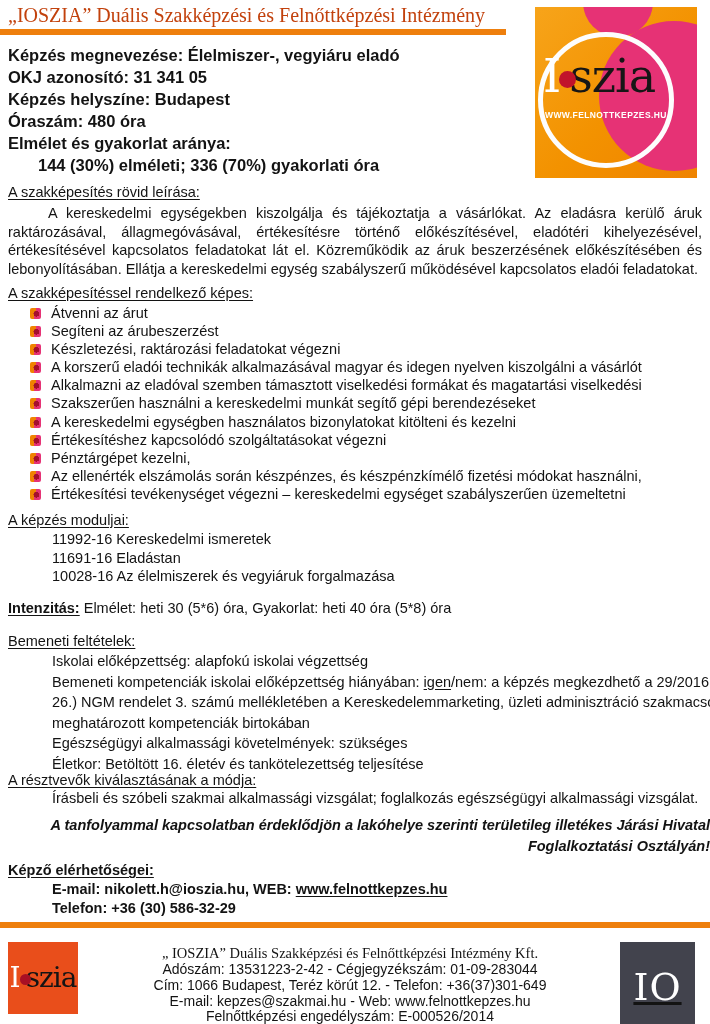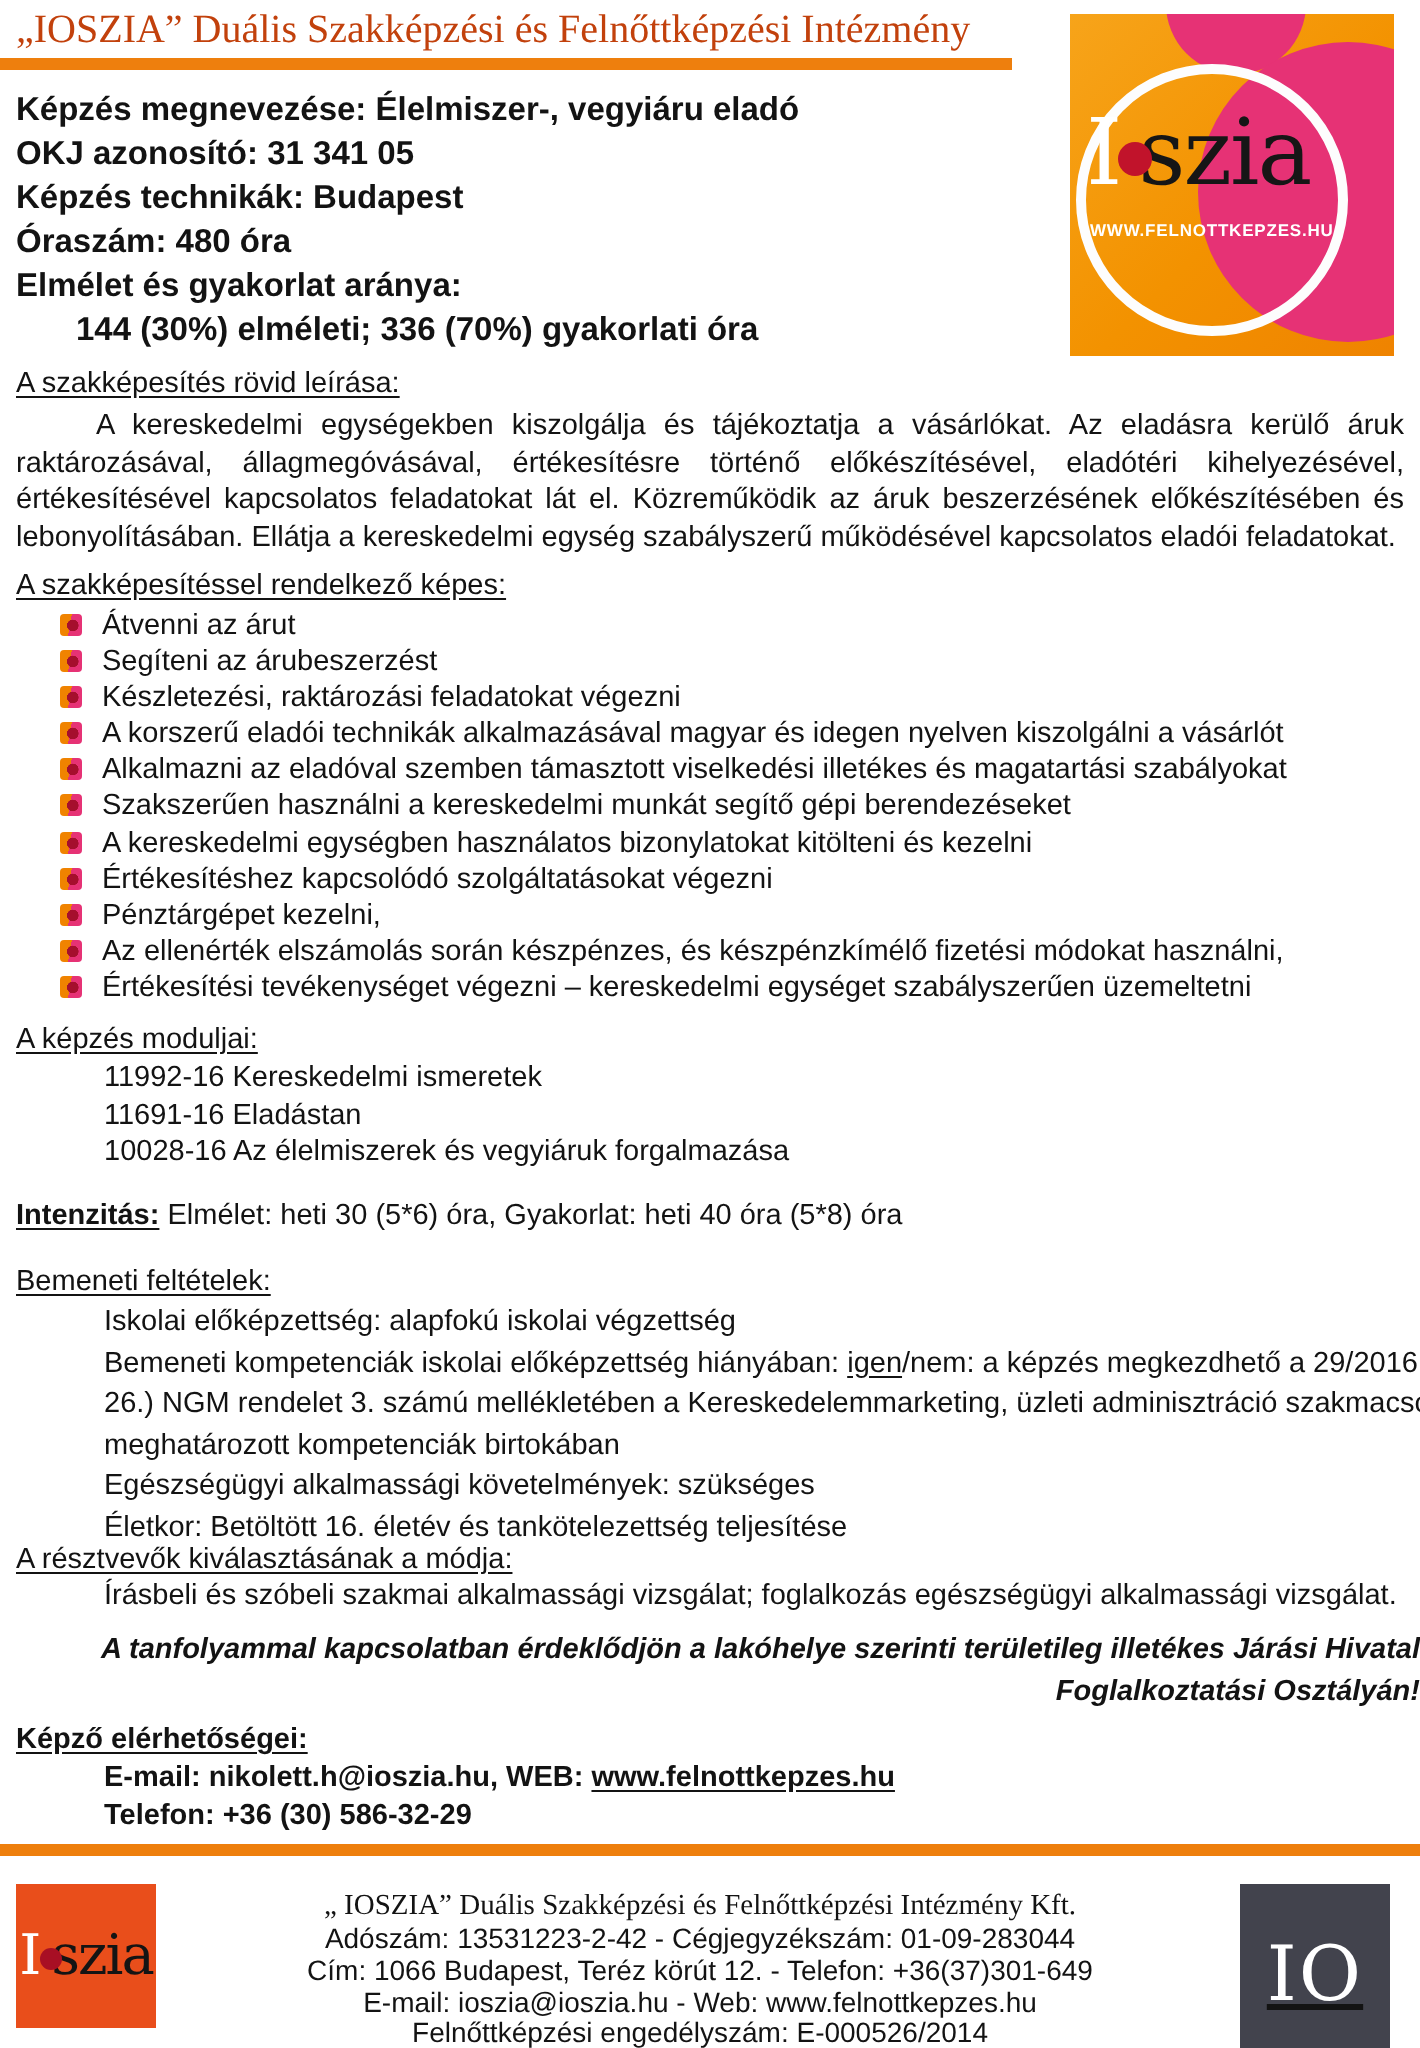--- a/index.html
+++ b/index.html
@@ -102,39 +102,39 @@
       <span class="lg-i">I</span>
       <span class="lg-dot"></span>
       <span class="lg-szia">szia</span>
     </div>
     <div class="logo-url">WWW.FELNOTTKEPZES.HU</div>
   </div>
 
   <div class="info">
     <div>Képzés megnevezése: Élelmiszer-, vegyiáru eladó</div>
     <div>OKJ azonosító: 31 341 05</div>
-    <div>Képzés technikák: Budapest</div>
+    <div>Képzés helyszíne: Budapest</div>
     <div>Óraszám: 480 óra</div>
     <div>Elmélet és gyakorlat aránya:</div>
     <div class="indent">144 (30%) elméleti; 336 (70%) gyakorlati óra</div>
   </div>
 
   <div class="sec sec-desc">
     <span class="sec-h">A szakképesítés rövid leírása:</span>
     <p>A kereskedelmi egységekben kiszolgálja és tájékoztatja a vásárlókat. Az eladásra kerülő áruk raktározásával, állagmegóvásával, értékesítésre történő előkészítésével, eladótéri kihelyezésével, értékesítésével kapcsolatos feladatokat lát el. Közreműködik az áruk beszerzésének előkészítésében és lebonyolításában. Ellátja a kereskedelmi egység szabályszerű működésével kapcsolatos eladói feladatokat.</p>
   </div>
 
   <div class="sec sec-cap">
     <span class="sec-h">A szakképesítéssel rendelkező képes:</span>
     <ul class="cap-list">
       <li><span class="bullet-ico"></span><span>Átvenni az árut</span></li>
       <li><span class="bullet-ico"></span><span>Segíteni az árubeszerzést</span></li>
       <li><span class="bullet-ico"></span><span>Készletezési, raktározási feladatokat végezni</span></li>
       <li><span class="bullet-ico"></span><span>A korszerű eladói technikák alkalmazásával magyar és idegen nyelven kiszolgálni a vásárlót</span></li>
-      <li><span class="bullet-ico"></span><span>Alkalmazni az eladóval szemben támasztott viselkedési illetékes és magatartási szabályokat</span></li>
+      <li><span class="bullet-ico"></span><span>Alkalmazni az eladóval szemben támasztott viselkedési formákat és magatartási viselkedési</span></li>
       <li><span class="bullet-ico"></span><span>Szakszerűen használni a kereskedelmi munkát segítő gépi berendezéseket</span></li>
       <li><span class="bullet-ico"></span><span>A kereskedelmi egységben használatos bizonylatokat kitölteni és kezelni</span></li>
       <li><span class="bullet-ico"></span><span>Értékesítéshez kapcsolódó szolgáltatásokat végezni</span></li>
       <li><span class="bullet-ico"></span><span>Pénztárgépet kezelni,</span></li>
       <li><span class="bullet-ico"></span><span>Az ellenérték elszámolás során készpénzes, és készpénzkímélő fizetési módokat használni,</span></li>
       <li><span class="bullet-ico"></span><span>Értékesítési tevékenységet végezni –  kereskedelmi egységet szabályszerűen üzemeltetni</span></li>
     </ul>
   </div>
 
   <div class="sec sec-mod">
@@ -187,21 +187,21 @@
       <span class="fi">I</span>
       <span class="fdot"></span>
       <span class="fszia">szia</span>
     </div>
   </div>
 
   <div class="f-center">
     <div class="f-company">„ IOSZIA” Duális Szakképzési és Felnőttképzési Intézmény Kft.</div>
     <div class="f-line">Adószám: 13531223-2-42 - Cégjegyzékszám: 01-09-283044</div>
     <div class="f-line">Cím: 1066 Budapest, Teréz körút 12. - Telefon: +36(37)301-649</div>
-    <div class="f-line">E-mail: ioszia@ioszia.hu - Web: www.felnottkepzes.hu</div>
+    <div class="f-line">E-mail: kepzes@szakmai.hu - Web: www.felnottkepzes.hu</div>
     <div class="f-line">Felnőttképzési engedélyszám: E-000526/2014</div>
   </div>
 
   <div class="f-logo-right" style="background:#42434d;">
     <span class="io">IO</span>
   </div>
 
 </div>
 
 </body></html>

